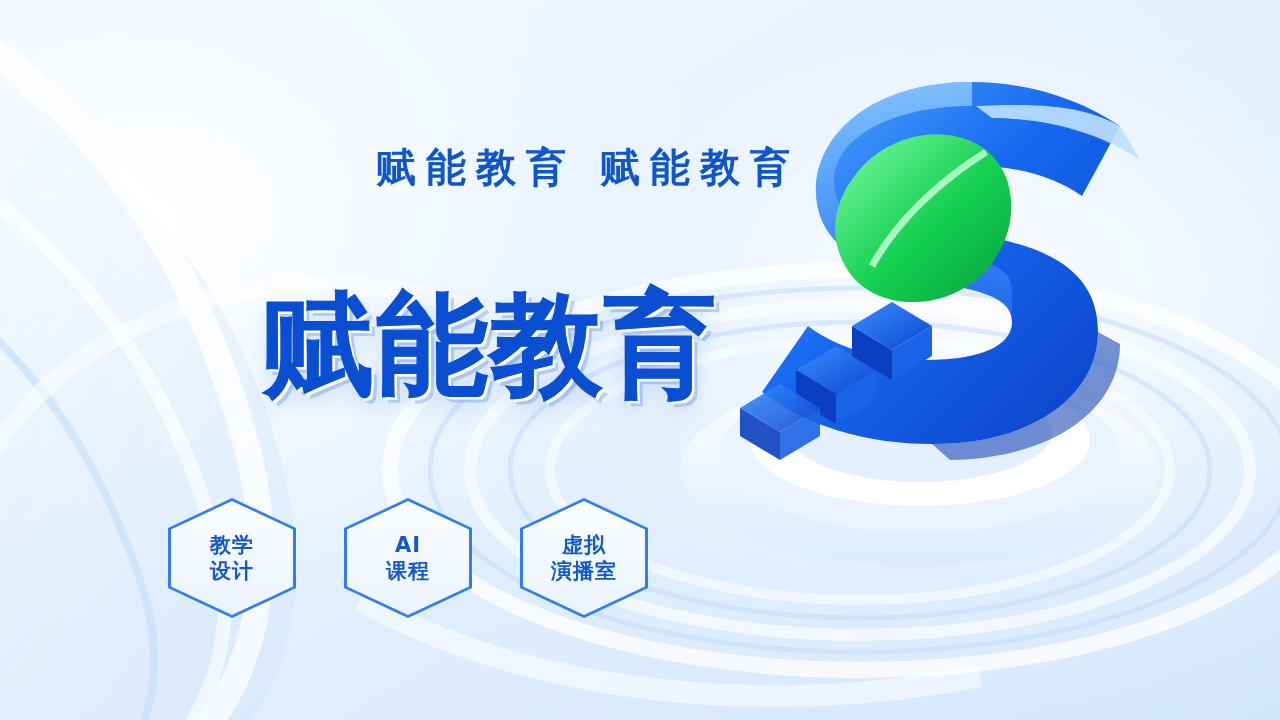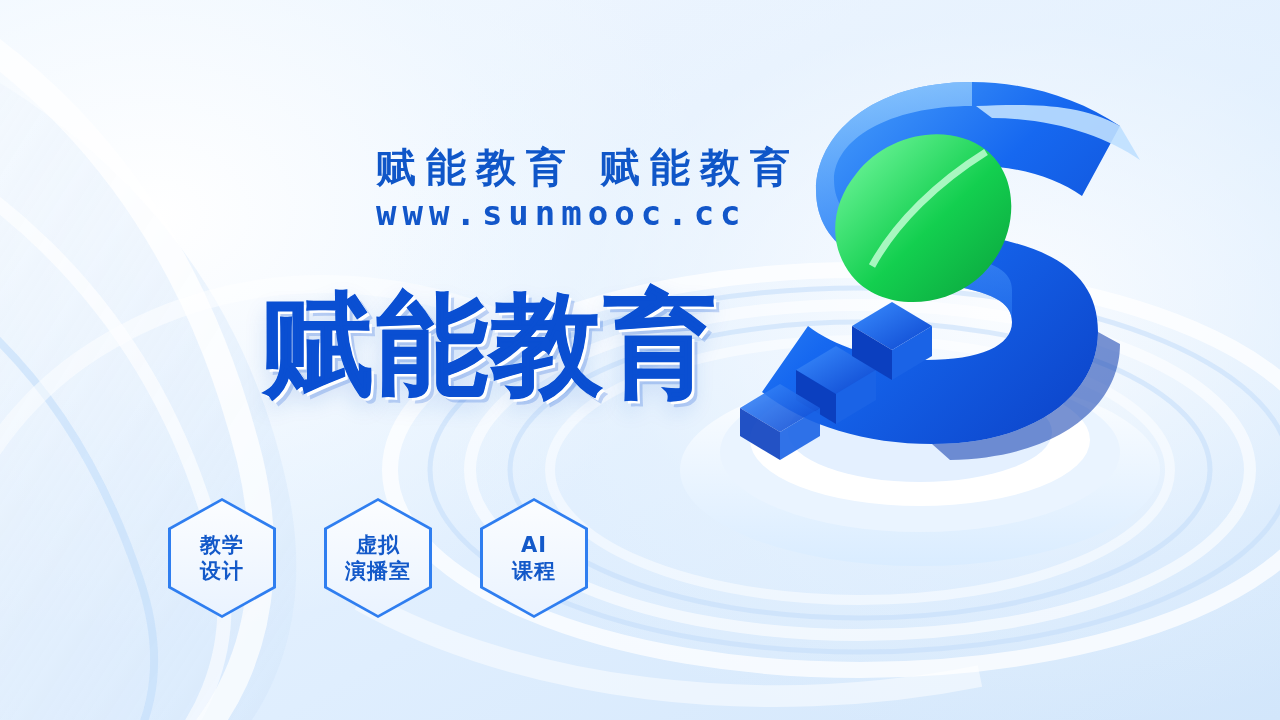--- a/index.html
+++ b/index.html
@@ -55,21 +55,21 @@
     text-shadow:
       3px 3px 0 #ffffff,
       6px 6px 0 rgba(14,84,214,.22),
       0 10px 22px rgba(18,86,201,.18);
     -webkit-text-stroke:1px #0a4fd2;
   }
 
   
   .badges { position:absolute; left:168px; top:498px; display:flex; gap:48px; }
   .hex {
-    position:relative; width:108px; height:120px;
+    position:relative; width:128px; height:120px;
     display:flex; align-items:center; justify-content:center;
     text-align:center;
   }
   .hex .ring {
     position:absolute; inset:0;
     clip-path:polygon(50% 0%, 100% 25%, 100% 75%, 50% 100%, 0% 75%, 0% 25%);
     background:#2f7ef0;
   }
   .hex .inner {
     position:absolute; inset:3px;
@@ -182,38 +182,37 @@
       <path d="M232,286 L272,262 L312,286 L272,310 Z" fill="url(#blockG)"></path>
       <path d="M232,286 L272,310 L272,340 L232,316 Z" fill="#0b3fbf"></path>
       <path d="M312,286 L272,310 L272,340 L312,316 Z" fill="#1a63e6"></path>
       <path d="M120,368 L160,344 L200,368 L160,392 Z" fill="url(#blockG)" opacity=".9"></path>
       <path d="M120,368 L160,392 L160,420 L120,396 Z" fill="#0b3fbf" opacity=".9"></path>
       <path d="M200,368 L160,392 L160,420 L200,396 Z" fill="#1a63e6" opacity=".9"></path>
     </g>
   </svg>
 
   <div class="tag-cn">赋能教育 赋能教育</div>
-  <div class="tag-url">www.sunmooc.cc</div>
 
   <div class="headline">赋能教育</div>
 
   <div class="badges">
     <div class="hex">
       <div class="ring"></div>
       <div class="inner"></div>
       <div class="txt">教学
 设计</div>
     </div>
     <div class="hex">
       <div class="ring"></div>
       <div class="inner"></div>
-      <div class="txt">虚拟
-演播室</div>
+      <div class="txt">AI
+课程</div>
     </div>
     <div class="hex">
       <div class="ring"></div>
       <div class="inner"></div>
-      <div class="txt">AI
-课程</div>
+      <div class="txt">虚拟
+演播室</div>
     </div>
   </div>
 
 </div>
 
 </body></html>

